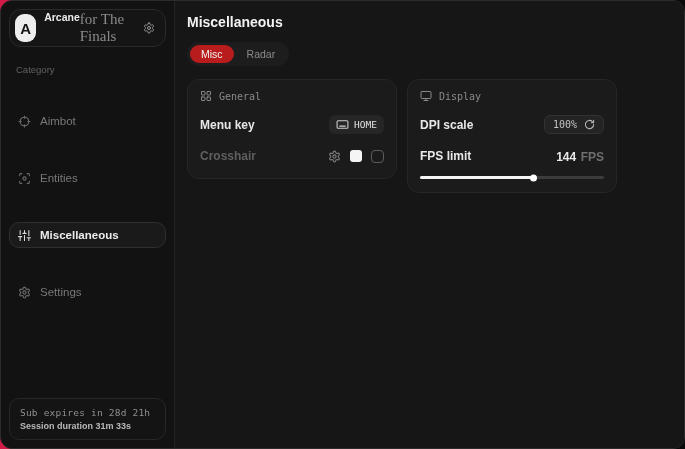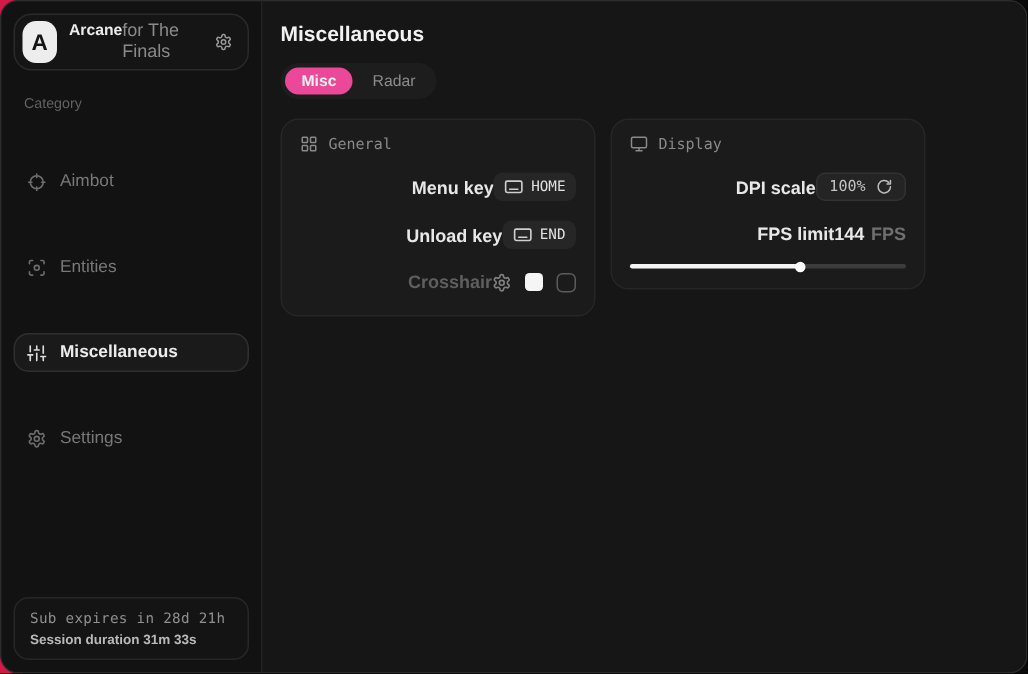--- a/index.html
+++ b/index.html
@@ -16,46 +16,46 @@
   }
 
   
   .sidebar { width:174px; min-width:174px; background:#121212; border-right:1px solid #242424; display:flex; flex-direction:column; }
   .logo-card { margin:8px; height:38px; border:1px solid #2a2a2a; border-radius:12px; background:#151515;
     display:flex; align-items:center; gap:8px; padding:0 10px 0 5px; }
   .avatar { width:28px; height:28px; border-radius:9px; background:#ededed; color:#141414;
     display:flex; align-items:center; justify-content:center; font-weight:bold; font-size:15px; }
   .logo-text { display:flex; line-height:1.15; }
   .logo-title { font-size:10.5px; font-weight:bold; color:#ececec; }
-  .logo-sub { font-size:12px; color:#8a8a8a; }
+  .logo-sub { font-size:15px; color:#8a8a8a;font-family:Liberation Serif, serif; }
   .logo-gear { margin-left:auto; color:#9a9a9a; display:flex; }
   .category-label { font-size:9.5px; color:#616161; margin:9px 0 5px 15px; }
   .nav { display:flex; flex-direction:column; gap:3px; padding:0 8px; }
   .nav-item { height:26px; display:flex; align-items:center; gap:9px; padding:0 8px;
     border:1px solid transparent; border-radius:10px; color:#787878; font-size:11.5px; cursor:pointer;margin-top:28px; }
   .nav-item .nicon { display:flex; color:#6d6d6d; }
   .nav-item.active { background:#1a1a1a; border-color:#2f2f2f; color:#ececec; font-weight:600; }
   .nav-item.active .nicon { color:#dcdcdc; }
   .side-spacer { flex:1; }
   .status-card { margin:8px; border:1px solid #272727; border-radius:10px; padding:8px 10px; background:#141414; }
   .status-line1 { font-family:"DejaVu Sans Mono", monospace; font-size:9.5px; color:#8f8f8f; letter-spacing:0.2px; }
   .status-line2 { font-size:9px; font-weight:bold; color:#b9b9b9; margin-top:3px; }
 
   
   .main { flex:1; padding:13px 16px 0 12px; background:#161616; }
   .page-title { font-size:14px; font-weight:bold; color:#f2f2f2; }
   .tabbar { margin-top:12px; display:inline-flex; background:#1d1d1d; border-radius:999px; padding:3px; gap:2px; }
   .tab { padding:3px 11px; border-radius:999px; font-size:10.5px; color:#8b8b8b; cursor:pointer; }
-  .tab.active { background:#ec4899; color:#f2f2f2; font-weight:700; }
+  .tab.active { background:#b91c1c; color:#f2f2f2; font-weight:400; }
   .panels { margin-top:13px; display:flex; gap:10px; align-items:flex-start; }
   .panel { width:210px; background:#1b1b1b; border:1px solid #262626; border-radius:12px; padding:10px 12px 13px 12px; }
   .panel-head { display:flex; align-items:center; gap:7px; color:#8a8a8a;
     font-family:"DejaVu Sans Mono", monospace; font-size:10px; }
   .panel-head .picon { display:flex; color:#8a8a8a; }
-  .prow { display:flex; align-items:center; justify-content:flex-end; margin-top:13px; min-height:18px; }
+  .prow { display:flex; align-items:center; justify-content:space-between; margin-top:13px; min-height:18px; }
   .prow-label { font-size:12px; font-weight:600; color:#e8e8e8; }
   .prow-label.dim { color:#5f5f5f; }
   .key-badge { display:inline-flex; align-items:center; gap:5px; background:#262626; border-radius:6px;
     padding:3px 7px; font-family:"DejaVu Sans Mono", monospace; font-size:9.5px; color:#e2e2e2; cursor:pointer; }
   .key-badge .kicon { display:flex; color:#cfcfcf; }
   .dpi-badge { display:inline-flex; align-items:center; gap:7px; background:#242424; border:1px solid #323232;
     border-radius:6px; padding:3px 8px; font-family:"DejaVu Sans Mono", monospace; font-size:10px; color:#c3c3c3; cursor:pointer; }
   .dpi-badge .ricon { display:flex; color:#bdbdbd; }
   .cross-controls { display:flex; align-items:center; gap:9px; }
   .cross-gear { display:flex; color:#818181; cursor:pointer; }
@@ -174,32 +174,20 @@
               <span class="kicon">
                 <svg width="13" height="13" viewBox="0 0 24 24" fill="none" stroke="currentColor" stroke-width="2" stroke-linecap="round" stroke-linejoin="round">
                     <rect x="2" y="5" width="20" height="14" rx="2"></rect>
                     <path d="M7 15h10"></path>
                   </svg>
               </span>
               <span>HOME</span>
             </span>
           </div>
 
-          <div class="prow">
-            <span class="prow-label">Unload key</span>
-            <span class="key-badge">
-              <span class="kicon">
-                <svg width="13" height="13" viewBox="0 0 24 24" fill="none" stroke="currentColor" stroke-width="2" stroke-linecap="round" stroke-linejoin="round">
-                    <rect x="2" y="5" width="20" height="14" rx="2"></rect>
-                    <path d="M7 15h10"></path>
-                  </svg>
-              </span>
-              <span>END</span>
-            </span>
-          </div>
 
           <div class="prow">
             <span class="prow-label dim">Crosshair</span>
             <span class="cross-controls">
               <span class="cross-gear">
                 <svg width="13" height="13" viewBox="0 0 24 24" fill="none" stroke="currentColor" stroke-width="2" stroke-linecap="round" stroke-linejoin="round">
                     <path d="M12.22 2h-.44a2 2 0 0 0-2 2v.18a2 2 0 0 1-1 1.73l-.43.25a2 2 0 0 1-2 0l-.15-.08a2 2 0 0 0-2.73.73l-.22.38a2 2 0 0 0 .73 2.73l.15.1a2 2 0 0 1 1 1.72v.51a2 2 0 0 1-1 1.74l-.15.09a2 2 0 0 0-.73 2.73l.22.38a2 2 0 0 0 2.73.73l.15-.08a2 2 0 0 1 2 0l.43.25a2 2 0 0 1 1 1.73V20a2 2 0 0 0 2 2h.44a2 2 0 0 0 2-2v-.18a2 2 0 0 1 1-1.73l.43-.25a2 2 0 0 1 2 0l.15.08a2 2 0 0 0 2.73-.73l.22-.39a2 2 0 0 0-.73-2.73l-.15-.08a2 2 0 0 1-1-1.74v-.5a2 2 0 0 1 1-1.74l.15-.09a2 2 0 0 0 .73-2.73l-.22-.38a2 2 0 0 0-2.73-.73l-.15.08a2 2 0 0 1-2 0l-.43-.25a2 2 0 0 1-1-1.73V4a2 2 0 0 0-2-2z"></path>
                     <circle cx="12" cy="12" r="3"></circle>
                   </svg>
               </span>

